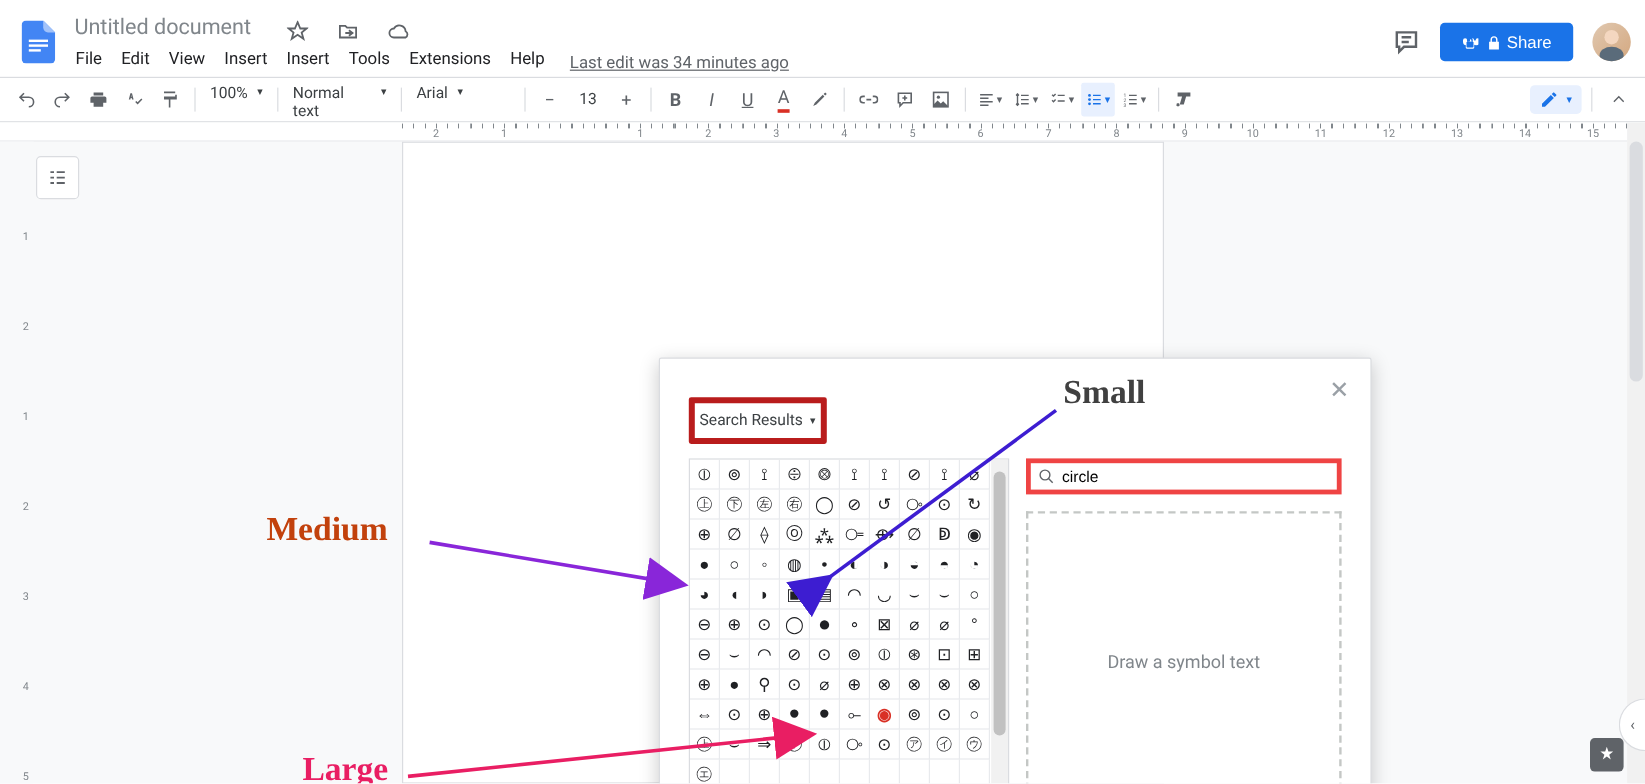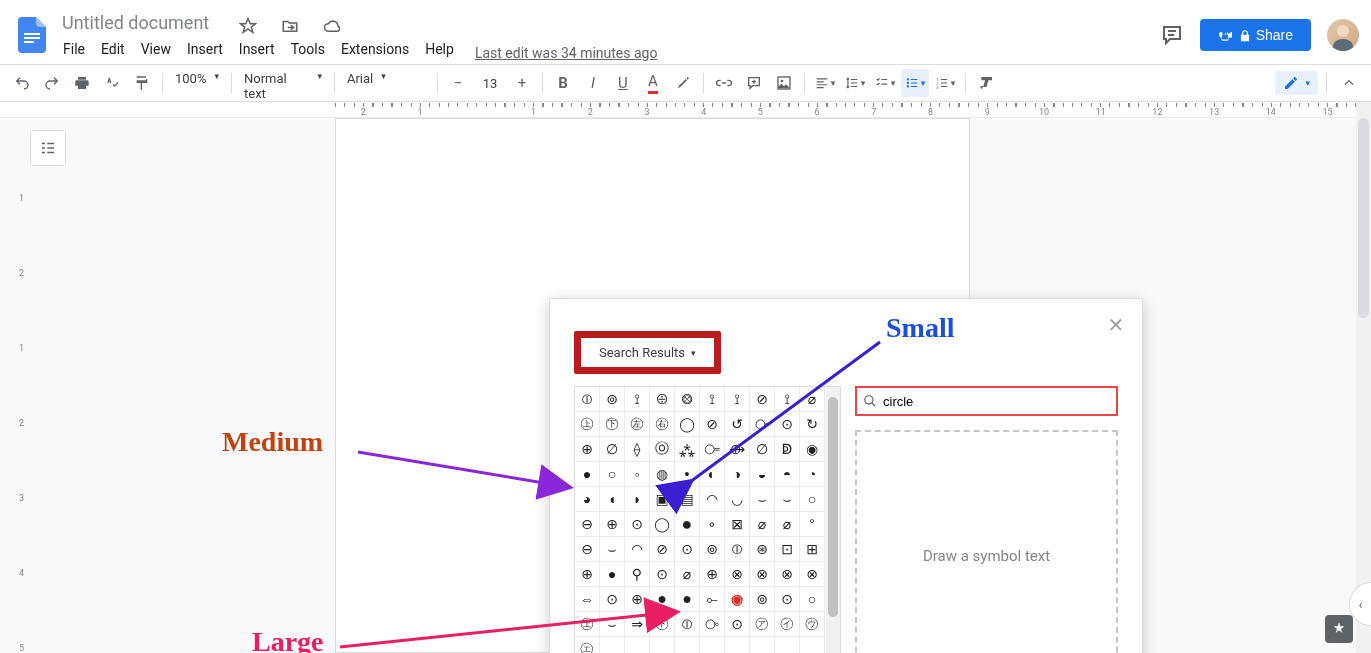--- a/index.html
+++ b/index.html
@@ -33,33 +33,33 @@
   .ruler-h { position: absolute; top: 0; left: 0; right: 15px; height: 16px; background: #fff; border-bottom: 1px solid #e8eaed; font-size:9px; color:#80868b; display:flex; align-items:flex-end; padding-left:335px; overflow:hidden;}
   .ruler-h span{width:75px; text-align:center; position:relative;}
   .ruler-h span::before{content:'';position:absolute;width:100%;height:4px;left:0;bottom:10px;background:repeating-linear-gradient(90deg,#80868b 0,#80868b 1px,transparent 1px,transparent 9.375px);}
   .page { position: absolute; top: 16px; left: 335px; width: 635px; height: 535px; background: #fff; border: 1px solid #dadce0; }
   .outline-btn { position: absolute; top: 28px; left: 30px; width: 36px; height: 36px; border: 1px solid #dadce0; border-radius: 4px; background: #fff; display: flex; align-items: center; justify-content: center; cursor: pointer; color: #5f6368; }
   .scroll-track-v { position: absolute; right: 0; top: 0; bottom: 0; width: 15px; background: #f1f1f1; }
   .scroll-thumb-v { position: absolute; right: 2px; top: 16px; width: 11px; height: 200px; background: #dadce0; border-radius: 6px; }
   .dialog { position: absolute; top: 196px; left: 549px; width: 594px; height: 420px; background: #fff; border: 1px solid #dadce0; box-shadow: 0 4px 16px rgba(0,0,0,0.2); border-radius: 2px; padding: 18px 24px 24px 24px; }
   .dialog-title { font-size: 22px; color: #202124; font-weight: 400; }
   .dialog-close { position: absolute; top: 14px; right: 14px; font-size: 20px; color: #9aa0a6; cursor: pointer; width:24px;height:24px;display:flex;align-items:center;justify-content:center;}
-  .search-results-btn { margin-top: 14px; display: inline-flex; align-items: center; border: 7px solid #b91c1c; border-radius: 2px; padding: 7px 18px; font-size: 13px; cursor: pointer; gap:4px;}
+  .search-results-btn { margin-top: 14px; display: inline-flex; align-items: center; border: 5px solid #b91c1c; border-radius: 2px; padding: 7px 4px; font-size: 13px; cursor: pointer; gap:4px;}
   .dialog-body { display: flex; gap: 14px; margin-top: 12px; }
   .char-grid-wrap { position: relative; width: 267px; height: 300px; border: 1px solid #dadce0; background:#fff;}
   .char-grid-scroll { position: absolute; right: 0; top: 0; bottom: 0; width: 14px; background: #f1f1f1; }
   .char-grid-scroll-thumb { position: absolute; right: 2px; top: 10px; width: 10px; height: 220px; background: #c1c1c1; border-radius: 5px; }
   .char-grid { display: grid; grid-template-columns: repeat(10, 25px); grid-auto-rows: 25px; width:250px;}
   .char-cell { border-right: 1px solid #e8eaed; border-bottom: 1px solid #e8eaed; display: flex; align-items: center; justify-content: center; font-size: 14px; cursor: pointer; color:#202124; font-family: Arial, 'Segoe UI Symbol', sans-serif;}
   .dialog-right { flex: 1; display: flex; flex-direction: column; gap: 14px; }
-  .search-box { border: 2px solid #ef4444; height: 30px; display: flex; align-items: center; padding: 0 6px; gap: 6px; }
+  .search-box { border: 4px solid #ef4444; height: 30px; display: flex; align-items: center; padding: 0 6px; gap: 6px; }
   .search-box input { border: none; outline: none; flex: 1; font-size: 13px; }
   .draw-box { flex: 1; border: 2px dashed #c4c7c5; display: flex; align-items: center; justify-content: center; color: #80868b; font-size: 15px; background:#fff;margin-bottom:4px;}
   .annotation { position: absolute; font-family: 'Comic Sans MS', cursive; font-size: 28px; font-weight: 600; pointer-events: none; }
-  .ann-small { color: #1d4ed8; top: 210px; left: 886px; }
+  .ann-small { color: #404040; top: 210px; left: 886px; }
   .ann-medium { color: #c2410c; top: 324px; left: 222px; }
   .ann-large { color: #e91e63; top: 524px; left: 252px; }
   svg.arrow { position: absolute; pointer-events: none; overflow: visible; }
   .explore-btn { position: absolute; bottom: 10px; right: 18px; width: 28px; height: 28px; background: #5f6368; border-radius: 4px; display:flex;align-items:center;justify-content:center;color:#fff;cursor:pointer;}
   .side-tab { position:absolute; right:0; top:480px; width:22px; height:44px; background:#fff; border:1px solid #dadce0; border-right:none; border-radius:22px 0 0 22px; display:flex;align-items:center;justify-content:center;color:#5f6368;cursor:pointer;}
   .ruler-v { position:absolute; left:0; top:16px; bottom:0; width:28px; background:#f8f9fa; font-size:9px; color:#80868b;}
   .ruler-v div { height:75px; position:relative; text-align:right; padding-right:4px;}
 </style>
 </head>
 <body>

